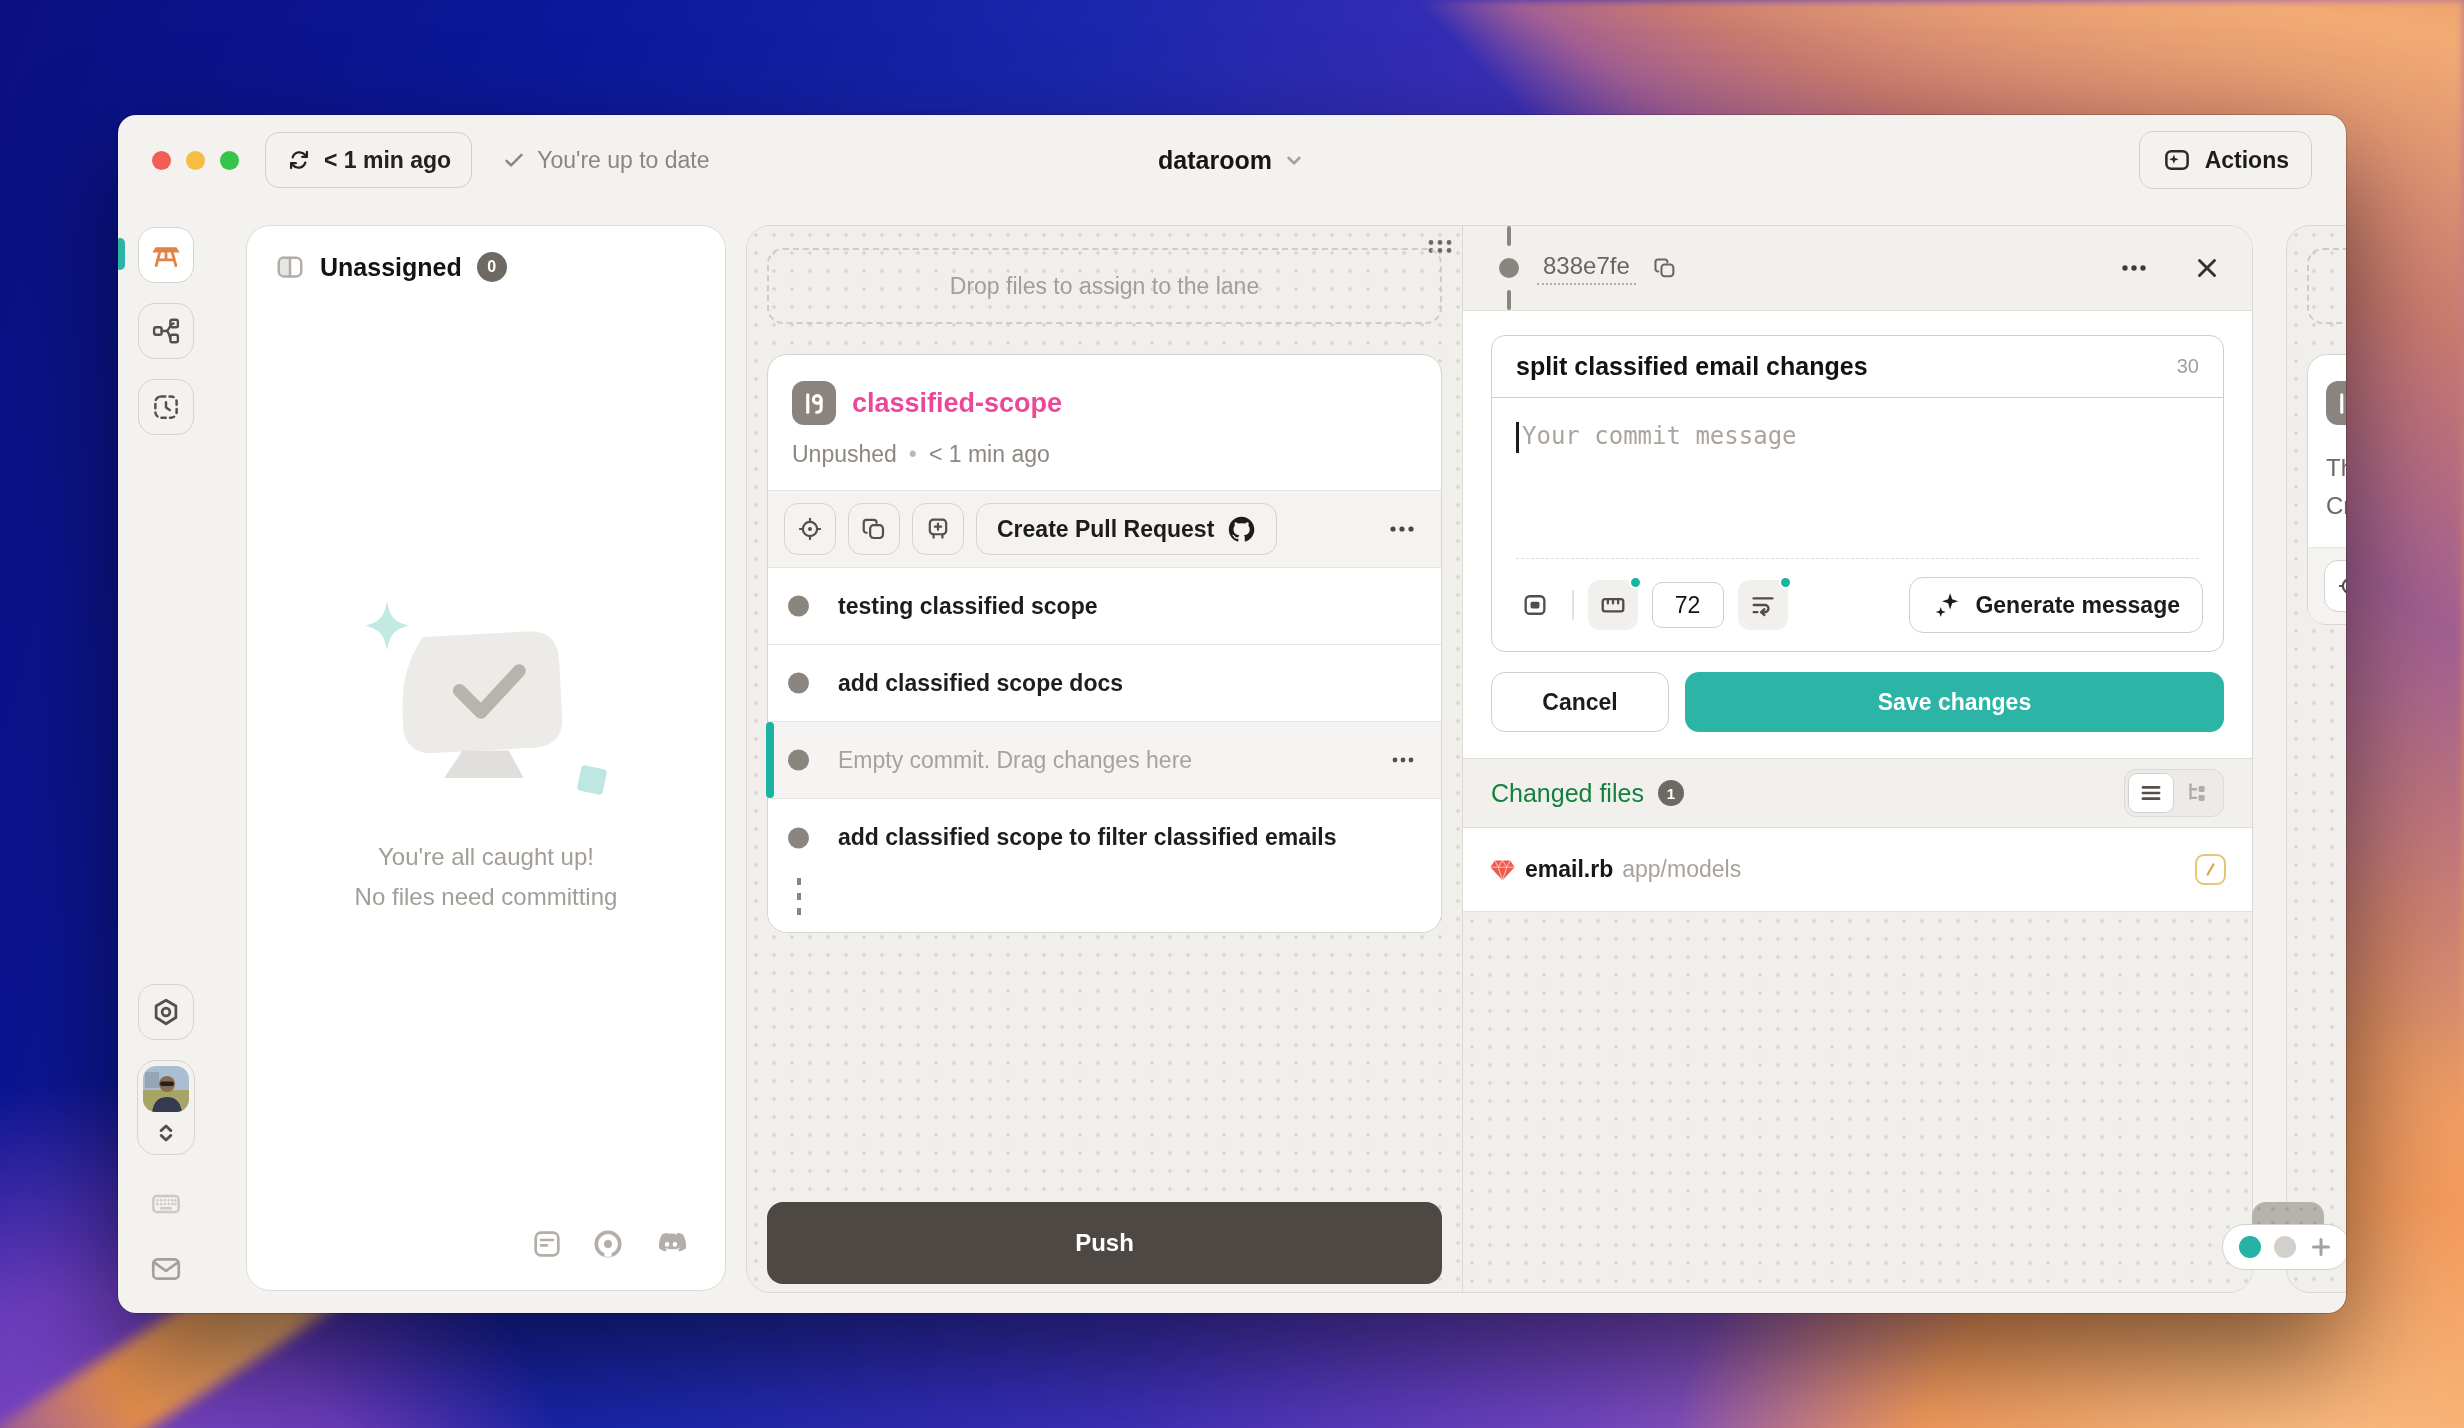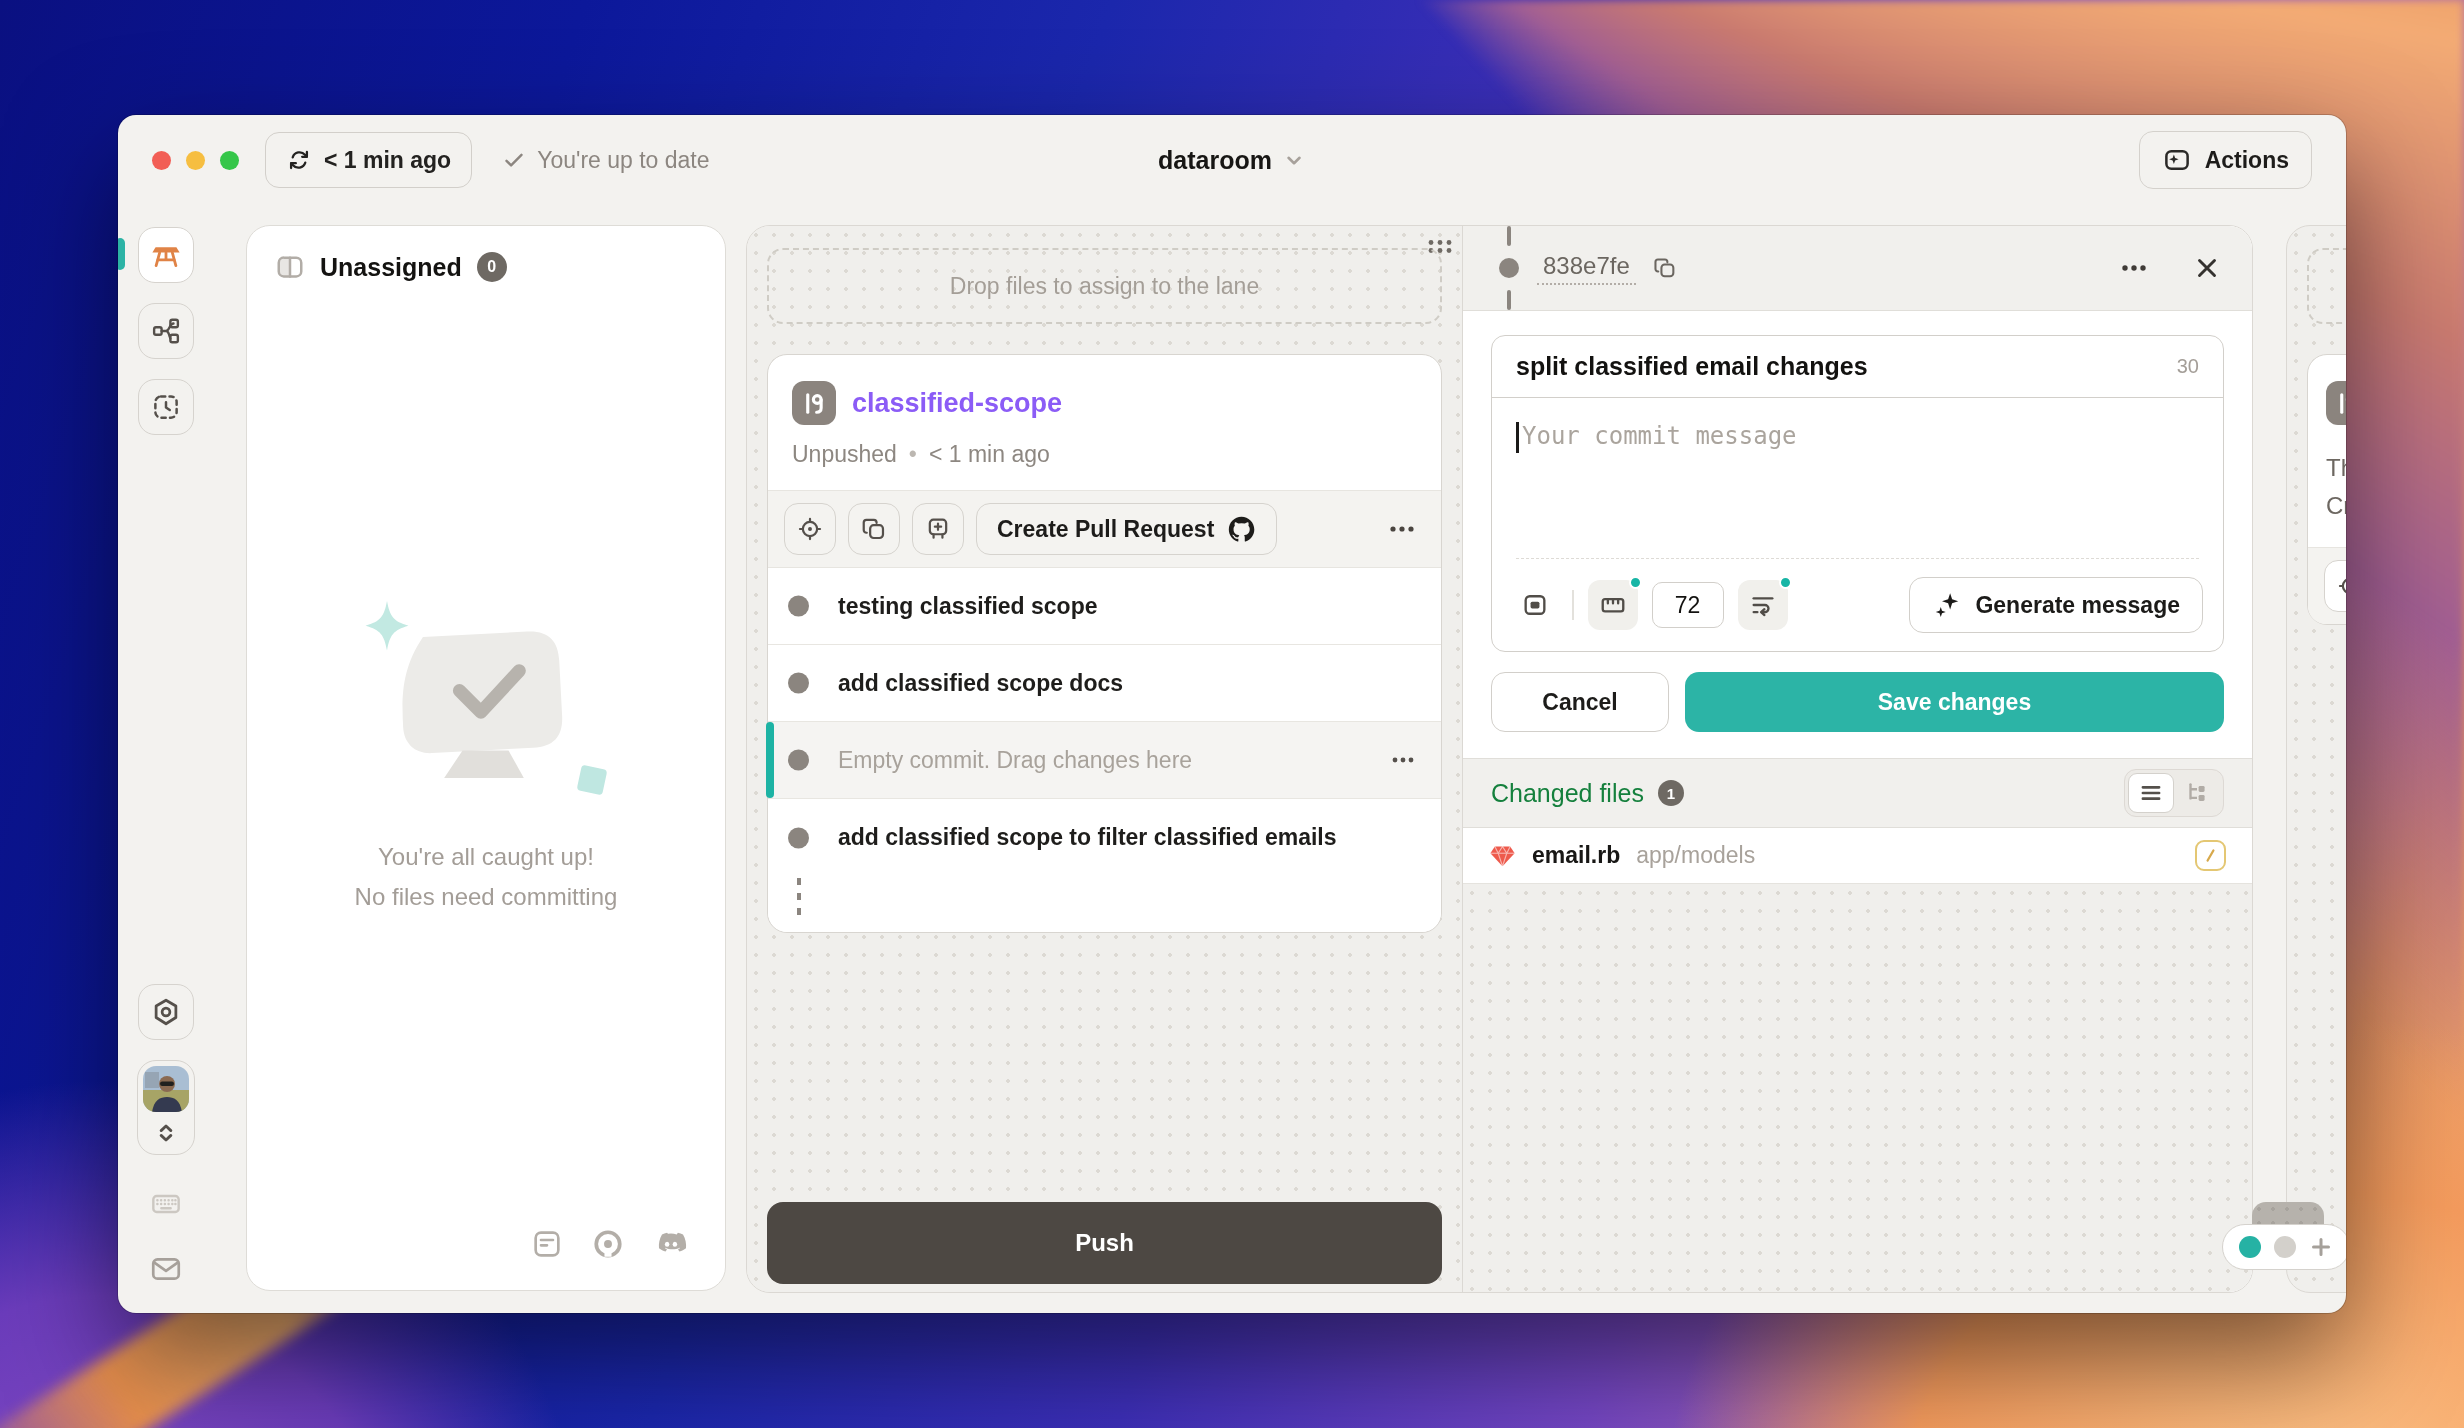--- a/index.html
+++ b/index.html
@@ -74,21 +74,21 @@
   .lanes{position:absolute;left:628px;top:110px;width:1507px;height:1068px;border:1.5px solid #dbd8d3;border-radius:24px;overflow:hidden;display:flex;}
   .mid-lane{position:relative;width:716px;border-right:1.5px solid #dbd8d3;}
   .dropzone{position:absolute;left:20px;right:20px;top:22px;height:76px;border:2px dashed #cfccc5;border-radius:16px;
     display:grid;place-items:center;color:#a49e97;font-size:23px;}
   .drag-dots{position:absolute;top:8px;right:4px;padding:4px;}
 
   .branch-card{position:absolute;left:20px;right:20px;top:128px;background:#fff;border:1.5px solid #d8d5d0;border-radius:20px;overflow:visible;}
   .bc-hdr{padding:26px 24px 22px;}
   .bc-row1{display:flex;align-items:center;gap:16px;}
   .branch-badge{width:44px;height:44px;border-radius:12px;background:#8b847e;display:grid;place-items:center;flex:none;}
-  .bc-name{font-size:27px;font-weight:700;color:#8b5cf6;}
+  .bc-name{font-size:27px;font-weight:700;color:#ec4899;}
   .bc-row2{margin-top:16px;display:flex;align-items:center;gap:12px;color:#8d8781;font-size:23px;}
   .bc-dot{color:#bcb7b1;}
   .bc-toolbar{display:flex;align-items:center;gap:12px;padding:12px 16px;background:#f4f3f0;
     border-top:1.5px solid #e7e5e0;border-bottom:1.5px solid #e7e5e0;}
   .tool-btn{width:52px;height:52px;border:1.5px solid #d6d3ce;border-radius:14px;background:transparent;display:grid;place-items:center;}
   .pr-btn{height:52px;border:1.5px solid #d6d3ce;border-radius:14px;background:transparent;display:flex;align-items:center;gap:13px;
     padding:0 20px;font-size:23px;font-weight:600;color:#1d1c1a;}
   .kebab{margin-left:auto;padding:0 10px;display:grid;place-items:center;background:transparent;border:none;}
 
   .commits{position:relative;}
@@ -140,21 +140,21 @@
   .cancel-btn{width:178px;height:60px;border:1.5px solid #d2cfca;border-radius:14px;background:#fff;font-size:23px;font-weight:600;color:#1d1c1a;font-family:inherit;}
   .save-btn{flex:1;height:60px;border:none;border-radius:14px;background:#2cb4a6;color:#fff;font-size:23px;font-weight:600;font-family:inherit;}
 
   .cf-hdr{height:70px;background:#f1f0ed;border-top:1.5px solid #e0ded9;border-bottom:1.5px solid #e0ded9;
     display:flex;align-items:center;padding:0 28px;flex:none;}
   .cf-title{font-size:25px;font-weight:400;color:#15803d;}
   .badge-sm{min-width:26px;height:26px;border-radius:13px;background:#6e6963;color:#fff;font-size:15px;font-weight:700;display:grid;place-items:center;margin-left:14px;}
   .seg-ctl{margin-left:auto;display:flex;align-items:center;background:#edebe7;border:1.5px solid #ddd9d4;border-radius:12px;padding:3px;}
   .seg{width:46px;height:40px;display:grid;place-items:center;border-radius:9px;border:none;background:transparent;}
   .seg.active{background:#fff;border:1.5px solid #d4d1cc;}
-  .file-row{height:56px;display:flex;align-items:center;gap:16px;padding:3px 26px;background:#fff;border-bottom:1.5px solid #e5e3de;flex:none;}
+  .file-row{height:84px;display:flex;align-items:center;gap:9px;padding:3px 26px;background:#fff;border-bottom:1.5px solid #e5e3de;flex:none;}
   .file-name{font-size:23px;font-weight:700;color:#181715;}
   .file-path{font-size:23px;color:#a8a29b;}
   .file-status{margin-left:auto;width:31px;height:31px;border-radius:9px;border:2px solid #e4c773;display:grid;place-items:center;background:#fff;}
   .d-rest{flex:1;}
 
   
   .sliver{position:absolute;left:2168px;top:110px;width:200px;height:1068px;border:1.5px solid #dbd8d3;border-radius:24px;overflow:hidden;}
   .sl-dropzone{position:absolute;left:20px;top:22px;height:76px;width:170px;border:2px dashed #cfccc5;border-radius:16px;}
   .sl-card{position:absolute;left:20px;top:128px;width:170px;background:#fff;border:1.5px solid #d8d5d0;border-radius:20px;}
   .sl-card-pad{padding:26px 0 22px 18px;}

